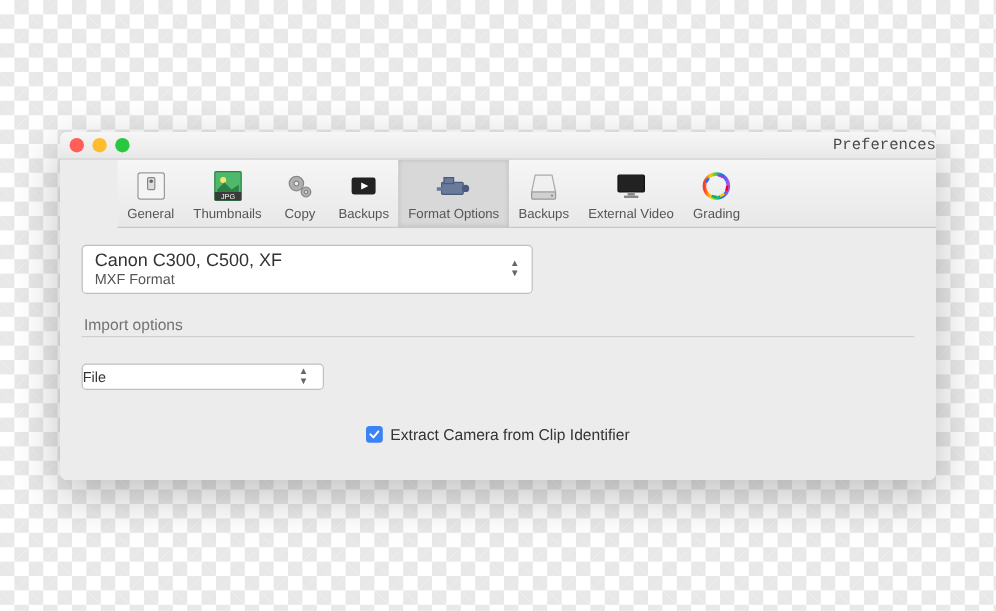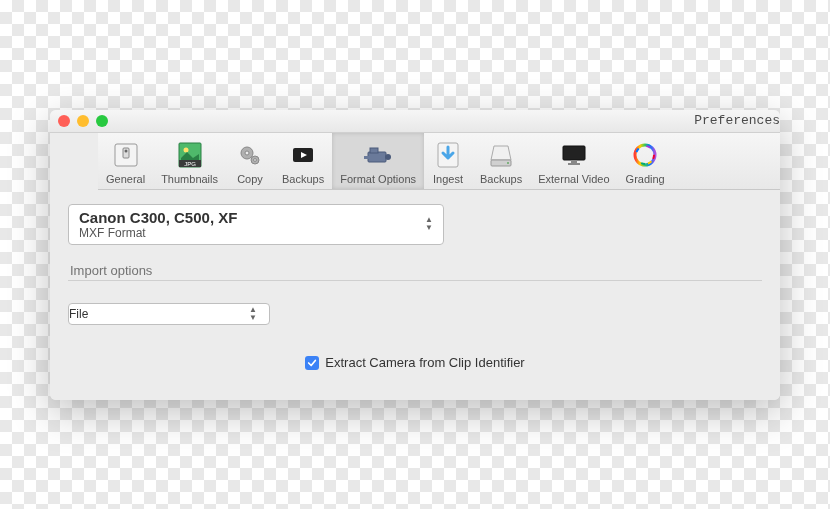--- a/index.html
+++ b/index.html
@@ -87,21 +87,21 @@
   .format-select {
     background: #fff;
     border: 1px solid #bfbfbf;
     border-radius: 4px;
     width: 340px;
     padding: 4px 24px 4px 10px;
     position: relative;
     margin-bottom: 18px;
   }
   .format-title {
-    font-weight: bold;
+    font-weight: normal;
     font-size: 15px;
   }
   .format-sub {
     font-size: 12px;
     color: #555;
   }
   .stepper {
     position: absolute;
     right: 4px;
     top: 50%;
@@ -144,21 +144,21 @@
     width: 200px;
     height: 20px;
     line-height: 20px;
     text-align: left;
     position: relative;
     font-size: 12px;
   }
   .select .stepper { right: 6px; }
   .checkbox-row {
     display: flex;
-    align-items: flex-end;
+    align-items: center;
     justify-content: center;
     gap: 6px;
     margin-top: 30px;
   }
   .checkbox {
     width: 14px;
     height: 14px;
     background: #3b82f6;
     border-radius: 3px;
     display: flex;
@@ -228,29 +228,20 @@
     <div class="toolbar-item selected">
       <div class="toolbar-icon">
         <svg width="32" height="30" viewBox="0 0 32 30">
             <rect x="6" y="12" width="18" height="10" rx="1" fill="#6a7a9a" stroke="#4a5a7a"></rect>
             <rect x="8" y="8" width="8" height="5" fill="#6a7a9a" stroke="#4a5a7a"></rect>
             <circle cx="26" cy="17" r="3" fill="#4a5a7a"></circle>
             <rect x="2" y="16" width="5" height="3" fill="#6a7a9a"></rect>
           </svg>
       </div>
       <div>Format Options</div>
-    </div>
-    <div class="toolbar-item">
-      <div class="toolbar-icon">
-        <svg width="30" height="30" viewBox="0 0 30 30">
-            <rect x="5" y="3" width="20" height="24" rx="2" fill="#f4f4f4" stroke="#aaa"></rect>
-            <path d="M15 7 L15 16 M10 13 L15 18 L20 13" stroke="#4aa6e8" stroke-width="3" fill="none" stroke-linecap="round" stroke-linejoin="round"></path>
-          </svg>
-      </div>
-      <div>Ingest</div>
     </div>
     <div class="toolbar-item">
       <div class="toolbar-icon">
         <svg width="30" height="30" viewBox="0 0 30 30">
             <path d="M8 6 L22 6 L25 20 L5 20 Z" fill="#f0f0f0" stroke="#aaa"></path>
             <rect x="5" y="20" width="20" height="6" rx="1" fill="#d0d0d0" stroke="#999"></rect>
             <circle cx="22" cy="23" r="1" fill="#6a6"></circle>
           </svg>
       </div>
       <div>Backups</div>

